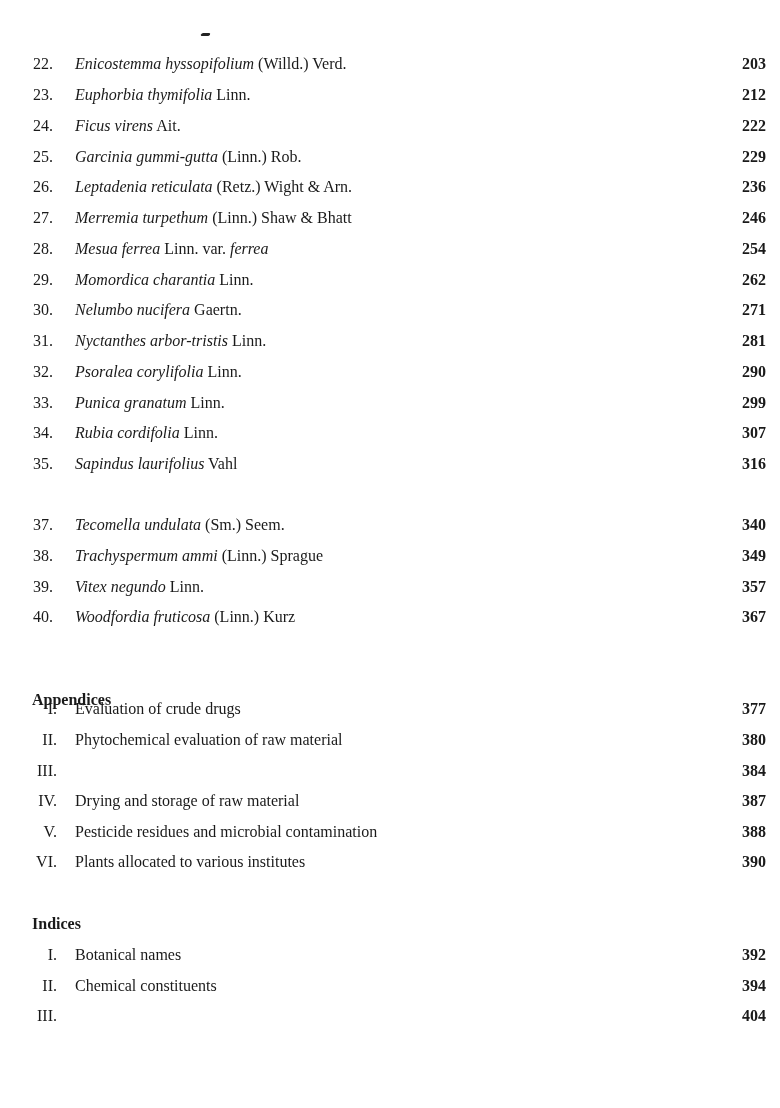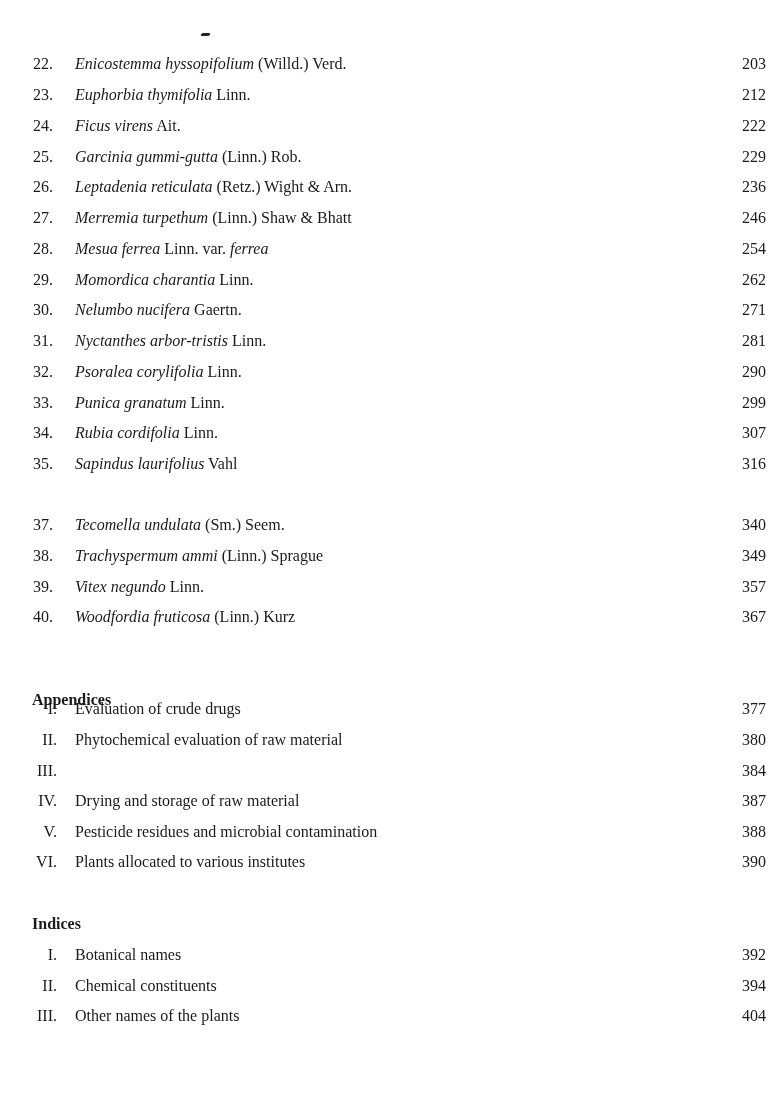--- a/index.html
+++ b/index.html
@@ -54,20 +54,21 @@
   }
   .title {
     position: absolute;
     left: 75px;
   }
   .title i { font-style: italic; margin-top: 8px; }
   .page-no {
     position: absolute;
     right: 14px;
     text-align: center;
+    font-weight: bold;
   }
   .section-head {
     position: absolute;
     left: 32px;
     font-weight: bold;
     height: 22px;
     line-height: 22px;
   }
 </style>
 </head>
@@ -206,16 +207,15 @@
     <span class="title">Botanical names</span>
     <span class="page-no">392</span>
   </div>
   <div class="row" style="top:975px">
     <span class="roman">II.</span>
     <span class="title">Chemical constituents</span>
     <span class="page-no">394</span>
   </div>
   <div class="row" style="top:1005px">
     <span class="roman">III.</span>
-    <span class="title">Other names of the plants</span>
     <span class="page-no">404</span>
   </div>
 </div>
 
 </body></html>

